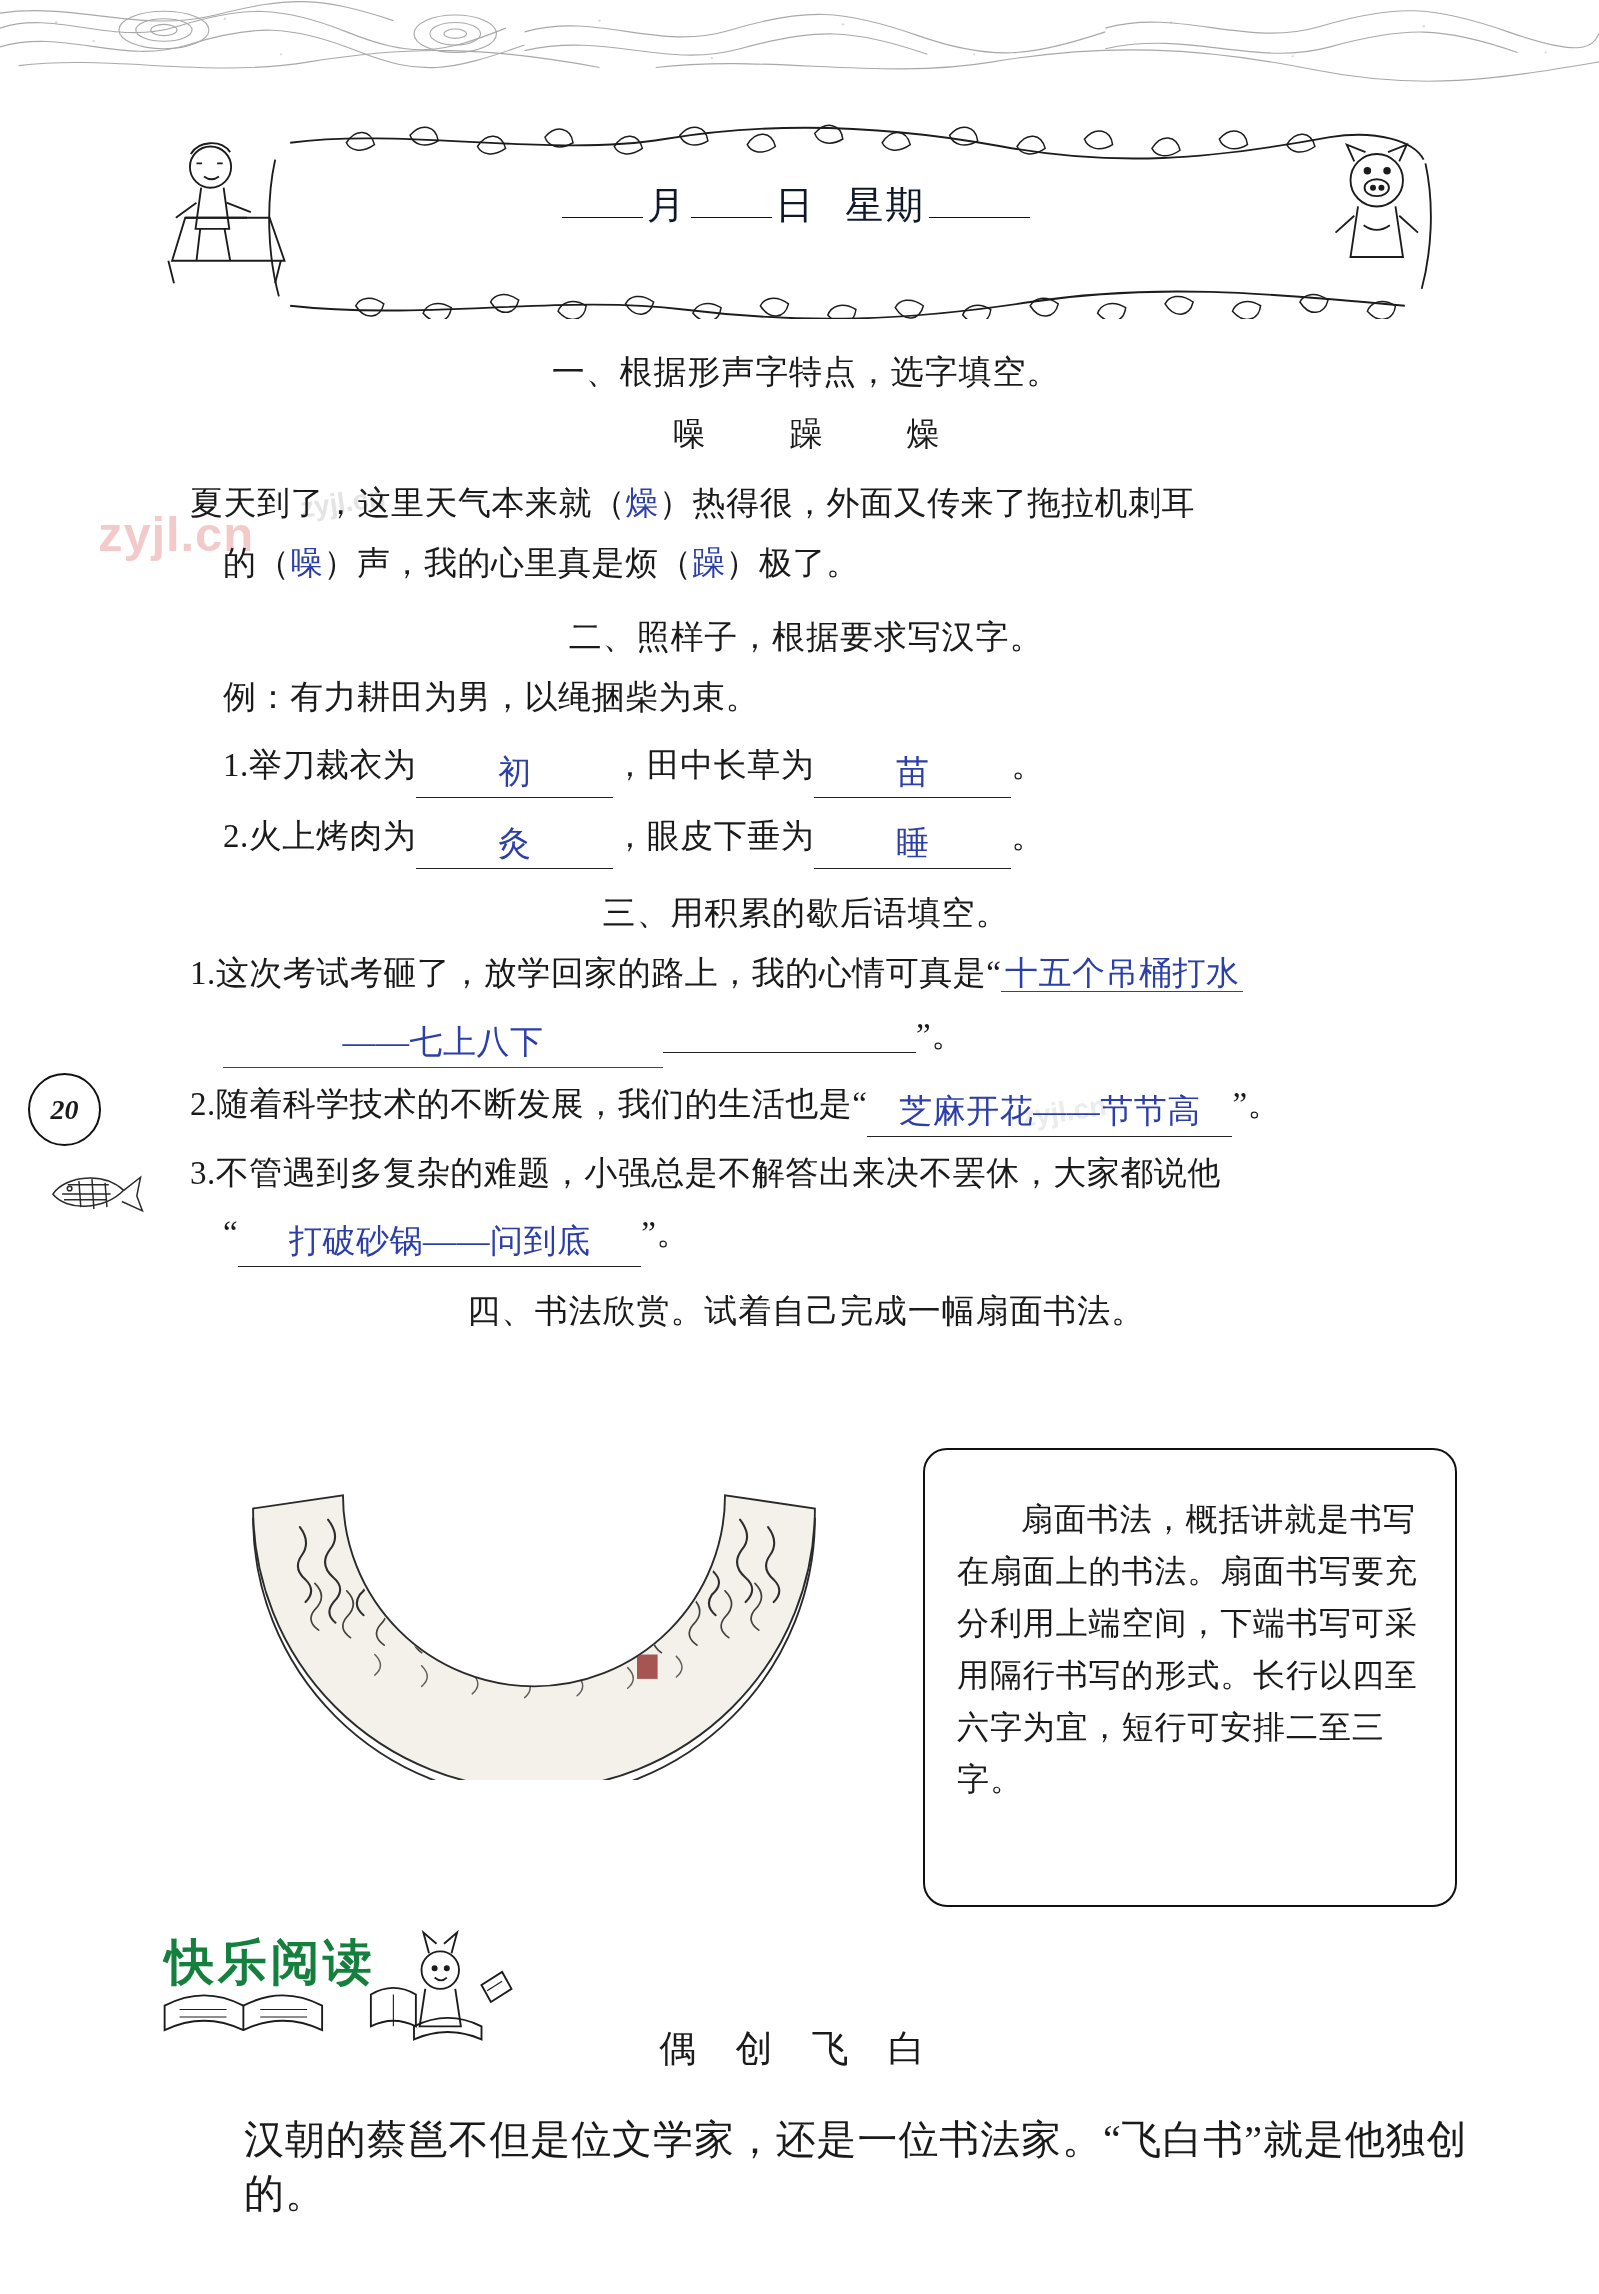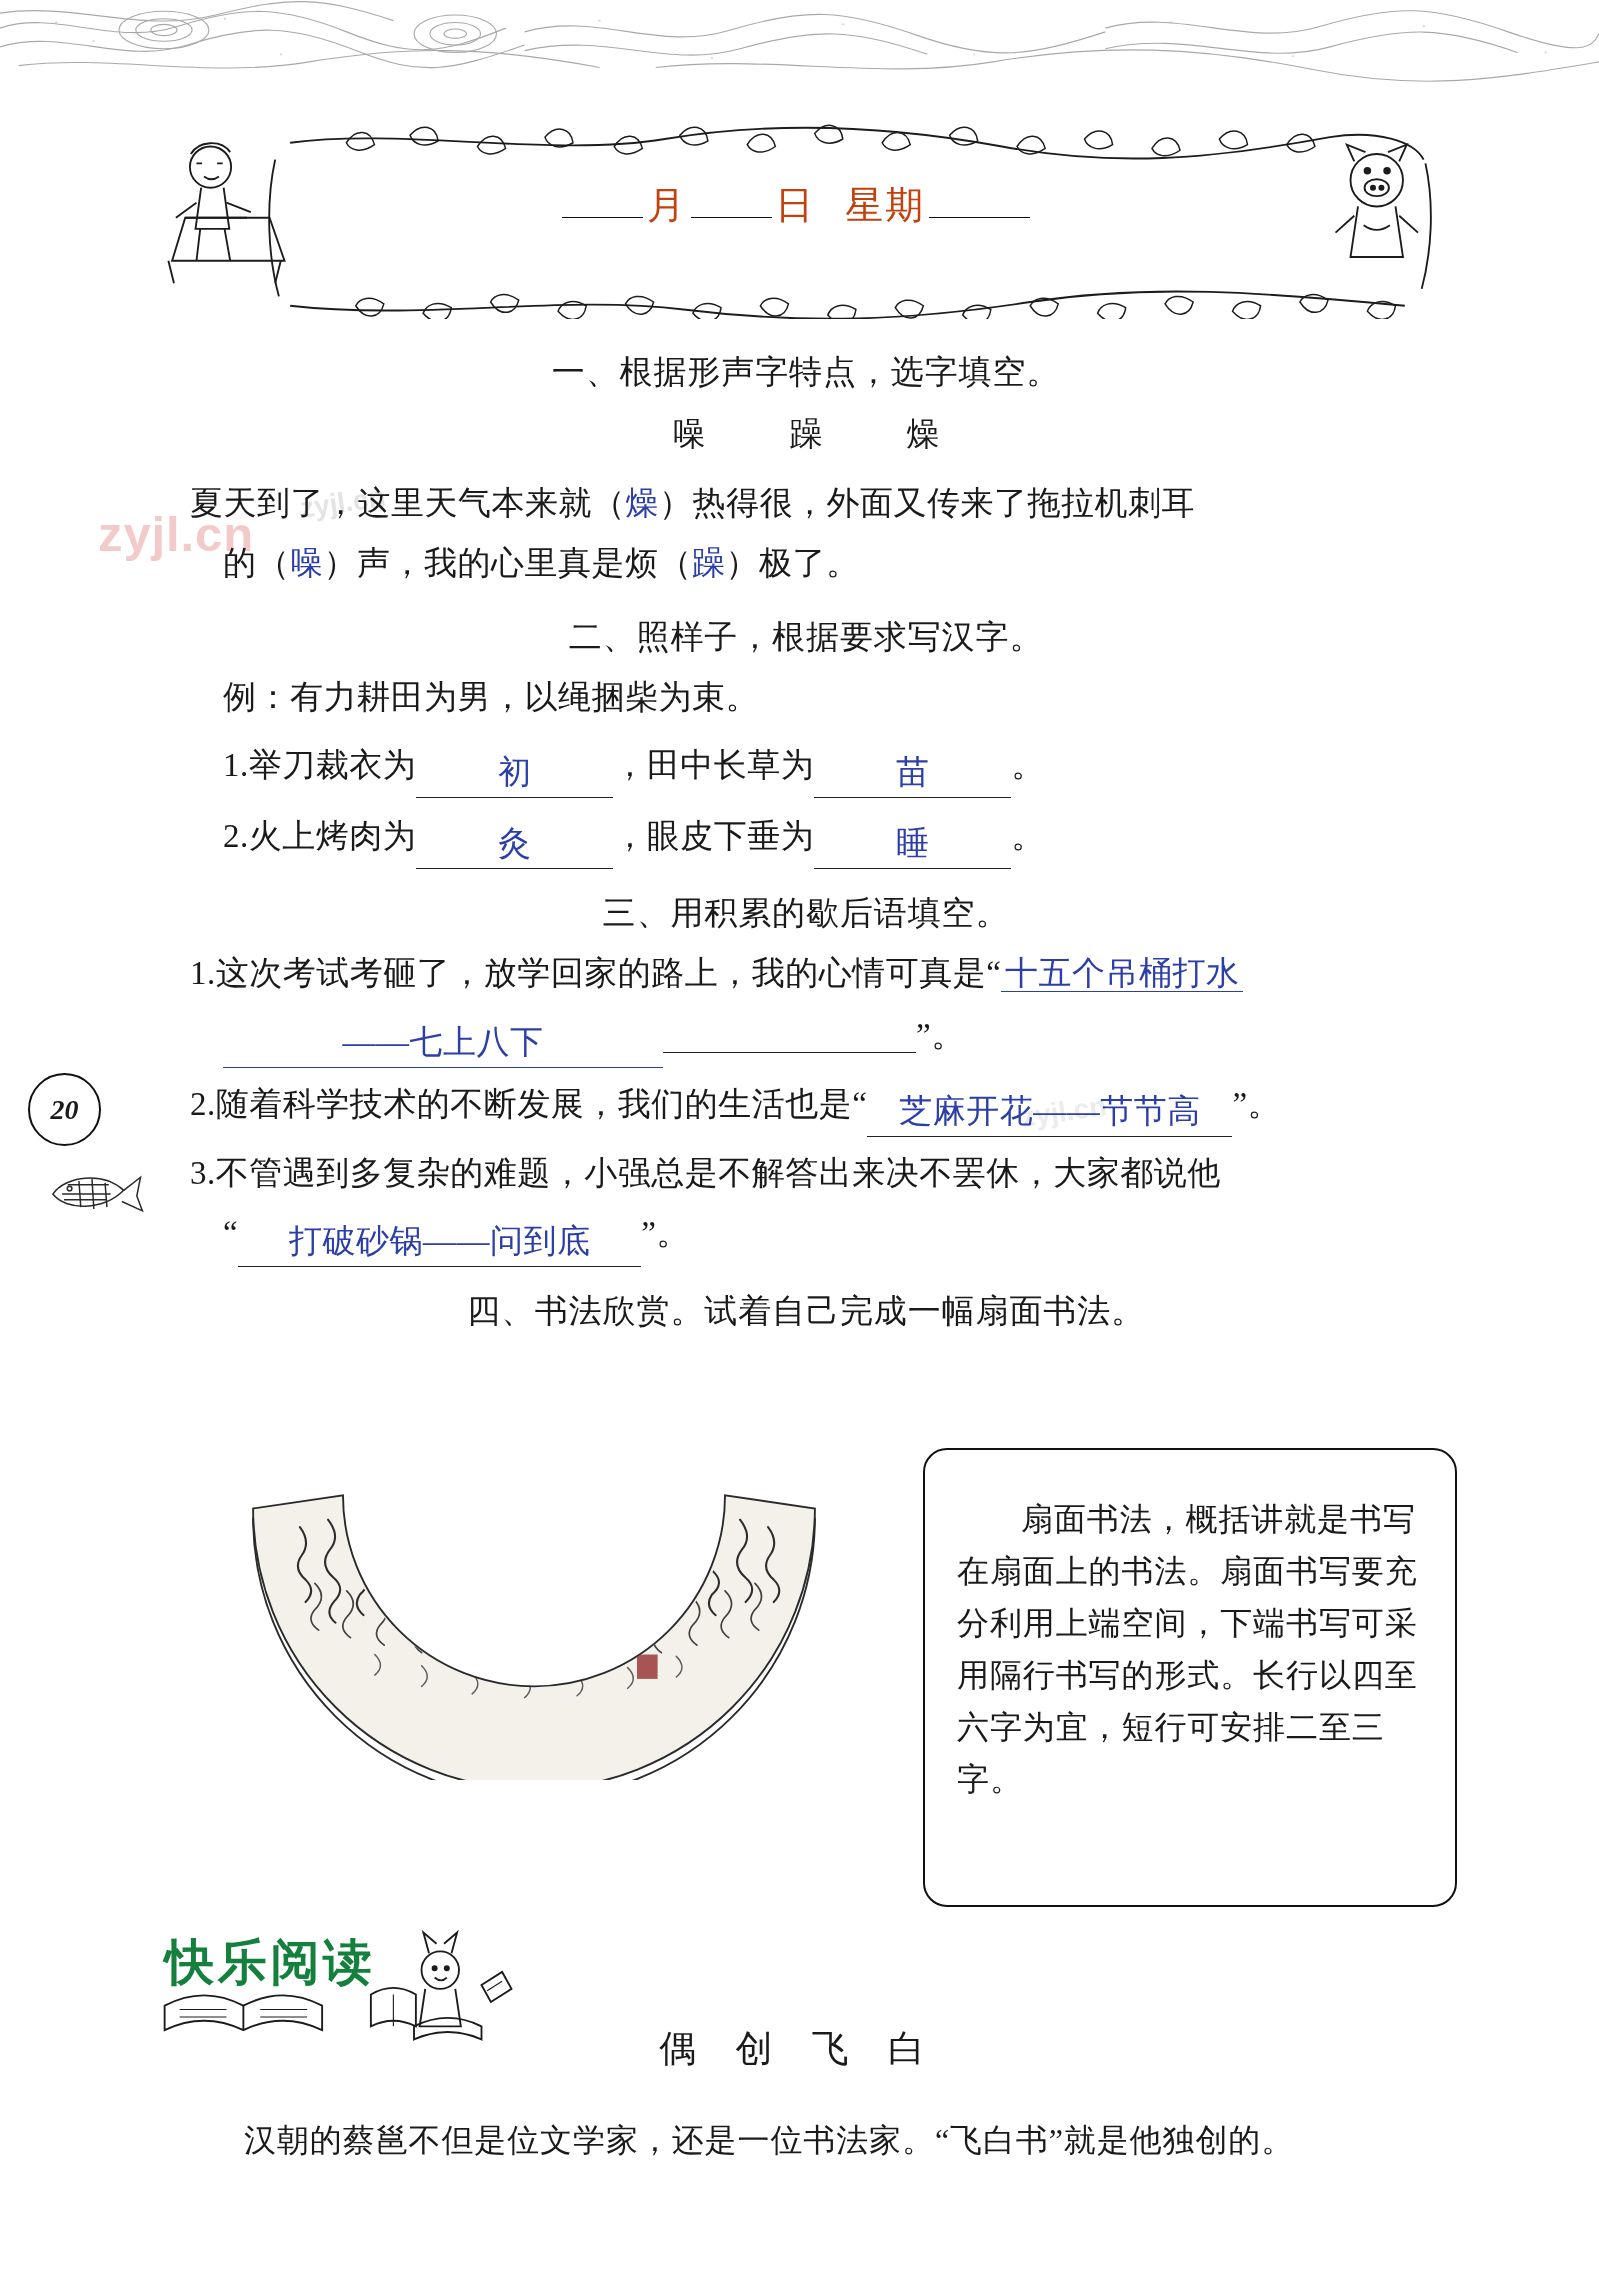--- a/index.html
+++ b/index.html
@@ -39,21 +39,21 @@
     width: 1288px; height: 197px;
   }
   .header-frame .vine-svg { position: absolute; left: 0; top: 0; }
   .date-line {
     position: absolute;
     left: 309px; top: 58px;
     width: 656px;
     text-align: center;
     font-size: 38px;
     letter-spacing: 1.9px;
-    color: #c2410c;
+    color: #0f172a;
     white-space: nowrap;
   }
   .date-line .ul {
     display: inline-block;
     border-bottom: 1.9px solid #111;
     width: 81px;
     vertical-align: baseline;
     height: 32px;
   }
   .date-line .ul.wide { width: 101px; }
@@ -203,21 +203,21 @@
     width: 1599px;
     text-align: center;
     font-size: 37px;
     letter-spacing: 15px;
     font-family: "Liberation Serif", serif;
   }
   .story-text {
     position: absolute;
     left: 244px; top: 2113px;
     width: 1237px;
-    font-size: 32px;
+    font-size: 40px;
     line-height: 54px;
     letter-spacing: 0.9px;
     font-family: "Liberation Serif", serif;
   }
 </style>
 </head>
 <body>
 
 <div class="page">
 

